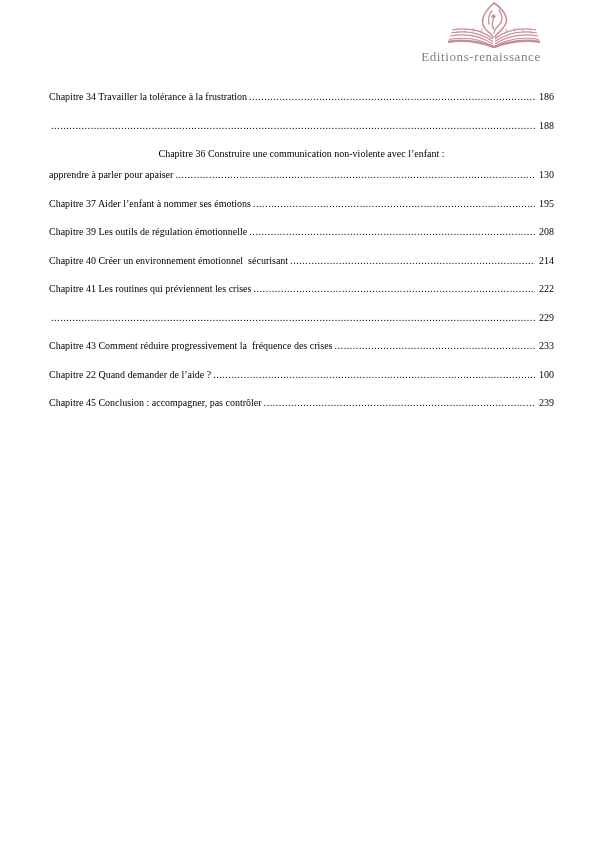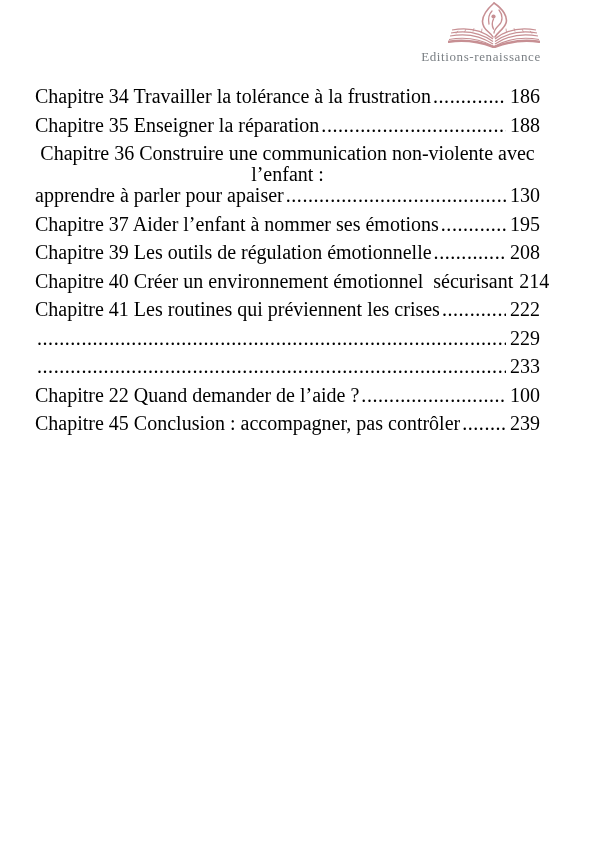--- a/index.html
+++ b/index.html
@@ -25,23 +25,23 @@
     text-align: center;
     font-family: "Liberation Serif", serif;
     font-size: 13px;
     letter-spacing: 0.6px;
     color: #7b8085;
   }
   
   .toc {
     position: absolute;
     top: 86px;
-    left: 35px;
+    left: 49px;
     width: 505px;
-    font-size: 20px;
+    font-size: 10px;
     line-height: 21px;
     color: #000000;
   }
   .toc-entry { margin-bottom: 7.5px; }
   .toc-line { white-space: pre-wrap; text-align: center; }
   .toc-row { display: flex; align-items: baseline; }
   .toc-label { flex: 0 0 auto; white-space: pre-wrap; }
   .toc-dots {
     flex: 1 1 auto;
     overflow: hidden;
@@ -109,21 +109,20 @@
   <div class="toc" id="toc" style="color: rgb(0, 0, 0);">
       <div class="toc-entry">
         <div class="toc-row">
           <span class="toc-label">Chapitre 34 Travailler la tolérance à la frustration</span>
           <span class="toc-dots"></span>
           <span class="toc-page">186</span>
         </div>
       </div>
       <div class="toc-entry">
         <div class="toc-row">
-          <span class="toc-label">Chapitre 35 Enseigner la réparation</span>
           <span class="toc-dots"></span>
           <span class="toc-page">188</span>
         </div>
       </div>
       <div class="toc-entry">
         <div class="toc-line">Chapitre 36 Construire une communication non-violente avec l’enfant :</div>
         <div class="toc-row">
           <span class="toc-label">apprendre à parler pour apaiser</span>
           <span class="toc-dots"></span>
           <span class="toc-page">130</span>
@@ -158,20 +157,21 @@
         </div>
       </div>
       <div class="toc-entry">
         <div class="toc-row">
           <span class="toc-dots"></span>
           <span class="toc-page">229</span>
         </div>
       </div>
       <div class="toc-entry">
         <div class="toc-row">
+          <span class="toc-label">Chapitre 43 Comment réduire progressivement la  fréquence des crises</span>
           <span class="toc-dots"></span>
           <span class="toc-page">233</span>
         </div>
       </div>
       <div class="toc-entry">
         <div class="toc-row">
           <span class="toc-label">Chapitre 22 Quand demander de l’aide ?</span>
           <span class="toc-dots"></span>
           <span class="toc-page">100</span>
         </div>

